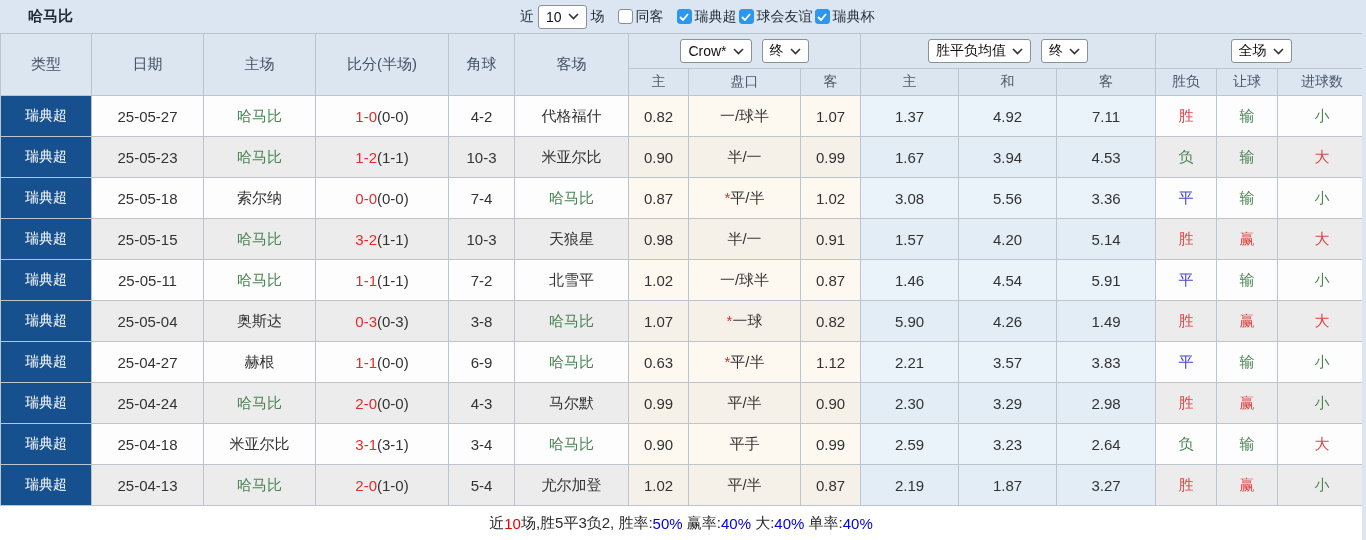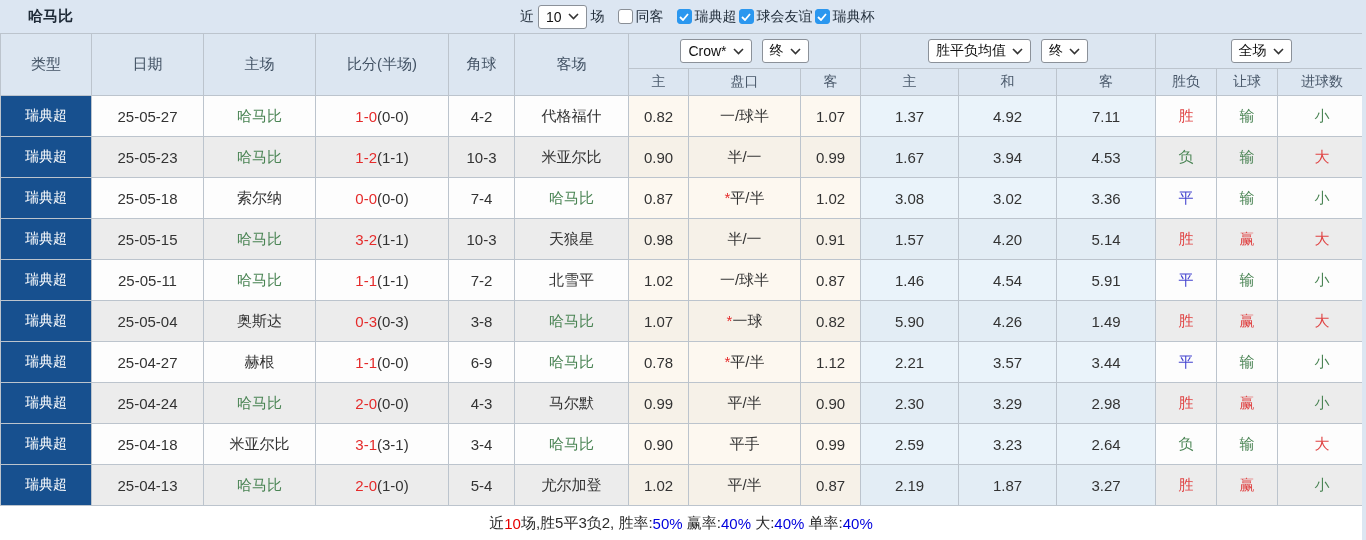--- a/index.html
+++ b/index.html
@@ -260,21 +260,21 @@
         <span class="score-main">0-0</span><span class="score-half">(0-0)</span>
       </td>
       <td class="c-plain">7-4</td>
       <td class="c-plain" data-color="green">哈马比</td>
       <td class="c-asian">0.87</td>
       <td class="c-asian">
         <span class="star">*</span><span>平/半</span>
       </td>
       <td class="c-asian">1.02</td>
       <td class="c-euro">3.08</td>
-      <td class="c-euro">3.02</td>
+      <td class="c-euro">5.56</td>
       <td class="c-euro">3.36</td>
       <td class="c-plain" data-color="blue">平</td>
       <td class="c-plain" data-color="green">输</td>
       <td class="c-plain" data-color="green">小</td>
     </tr>
 
     <tr>
       <td class="c-type">瑞典超</td>
       <td class="c-plain">25-05-15</td>
       <td class="c-plain" data-color="green">哈马比</td>
@@ -342,28 +342,28 @@
 
     <tr>
       <td class="c-type">瑞典超</td>
       <td class="c-plain">25-04-27</td>
       <td class="c-plain" data-color="">赫根</td>
       <td class="c-plain">
         <span class="score-main">1-1</span><span class="score-half">(0-0)</span>
       </td>
       <td class="c-plain">6-9</td>
       <td class="c-plain" data-color="green">哈马比</td>
-      <td class="c-asian">0.78</td>
+      <td class="c-asian">0.63</td>
       <td class="c-asian">
         <span class="star">*</span><span>平/半</span>
       </td>
       <td class="c-asian">1.12</td>
       <td class="c-euro">2.21</td>
       <td class="c-euro">3.57</td>
-      <td class="c-euro">3.44</td>
+      <td class="c-euro">3.83</td>
       <td class="c-plain" data-color="blue">平</td>
       <td class="c-plain" data-color="green">输</td>
       <td class="c-plain" data-color="green">小</td>
     </tr>
 
     <tr>
       <td class="c-type">瑞典超</td>
       <td class="c-plain">25-04-24</td>
       <td class="c-plain" data-color="green">哈马比</td>
       <td class="c-plain">

